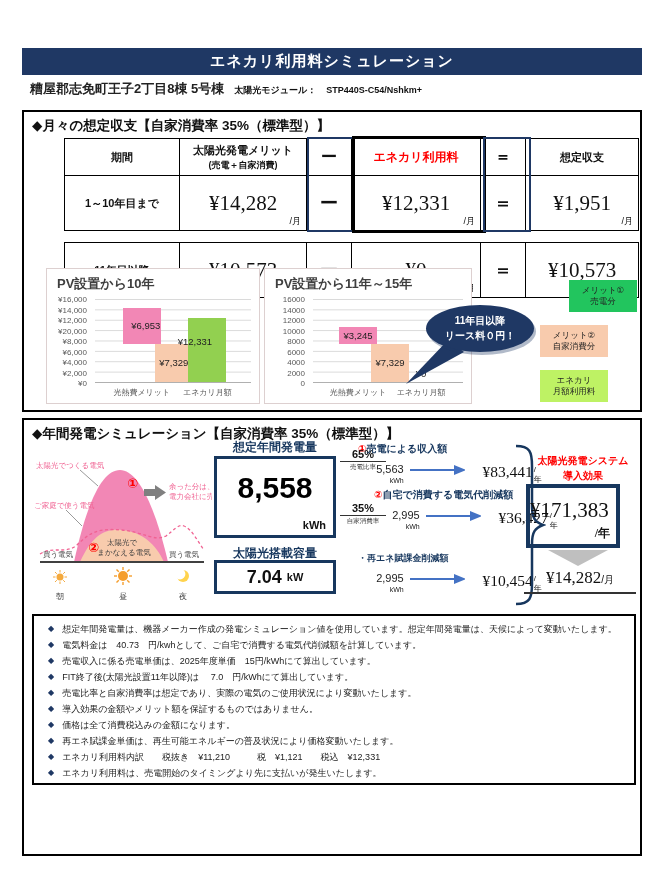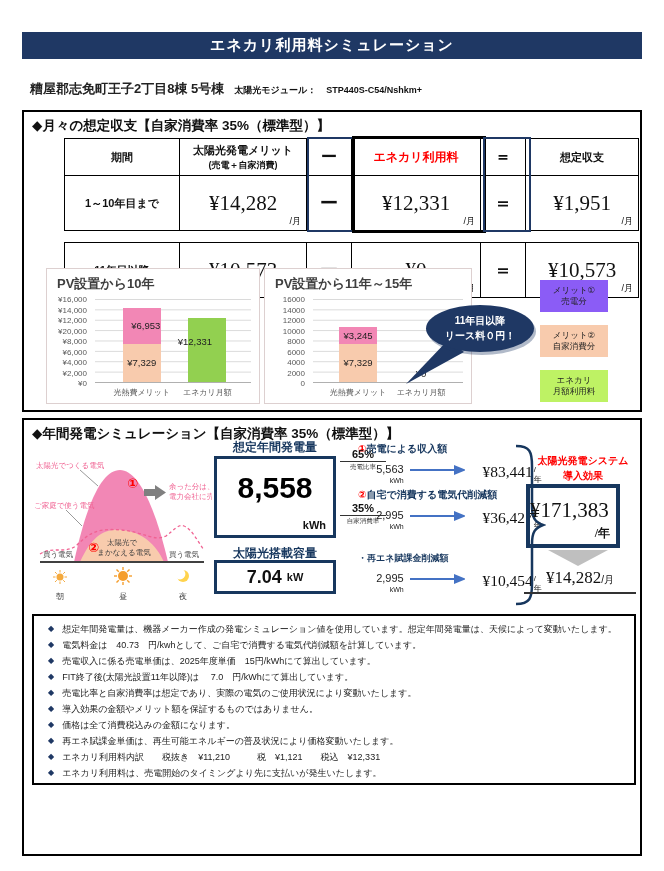--- a/index.html
+++ b/index.html
@@ -3,21 +3,21 @@
 <meta charset="utf-8">
 <style>
   * { margin:0; padding:0; box-sizing:border-box; }
   html,body { background:#fff; }
   .page {
     position:relative; width:664px; height:871px; background:#fff;
     font-family:"Liberation Sans","DejaVu Sans",sans-serif; color:#111; overflow:hidden;
   }
   
   .title-bar {
-    position:absolute; left:22px; top:32px; width:620px; height:27px;
+    position:absolute; left:22px; top:48px; width:620px; height:27px;
     background:#1F3864; color:#fff; font-size:15px; font-weight:bold;
     display:flex; align-items:center; justify-content:center; letter-spacing:1px;
   }
   .addr-row { position:absolute; left:30px; top:80px; display:flex; align-items:baseline; gap:10px; }
   .addr { font-size:13px; font-weight:bold; color:#222; border-bottom:2px solid #444; padding-bottom:13px; }
   .module { font-size:9px; font-weight:bold; color:#111; }
 
   
   .sec1 { position:absolute; left:22px; top:110px; width:620px; height:302px; border:2px solid #000; background:#fff; }
   .sec2 { position:absolute; left:22px; top:418px; width:620px; height:438px; border:2px solid #000; background:#fff; }
@@ -61,32 +61,32 @@
     position:absolute; left:48px; right:8px; top:30px; bottom:20px;
     border-bottom:1px solid #b0b0b0;
     background-image:linear-gradient(to bottom,#d9d9d9 1px,transparent 1px);
     background-size:100% 12.5%;
   }
   .ylabels { position:absolute; left:0; width:44px; top:30px; bottom:20px; }
   .yl { position:absolute; right:4px; transform:translateY(50%); font-size:8px; color:#595959; white-space:nowrap; }
   .bar-wrap { position:absolute; bottom:0; width:38px; height:100%; transform:translateX(-50%);
               display:flex; flex-direction:column-reverse; }
   .seg { width:100%; display:flex; align-items:center; justify-content:center; overflow:visible; }
-  .seg-peach { background:#F8CBAD; } .seg-pink { background:#F287B5; } .seg-green { background:#92D050; }
+  .seg-peach { background:#F8CBAD;margin-left:32px; } .seg-pink { background:#F287B5; } .seg-green { background:#92D050; }
   .seg-label { font-size:9.5px; color:#222; white-space:nowrap; }
   .free-label { position:absolute; font-size:9.5px; color:#222; white-space:nowrap; }
   .cat { position:absolute; bottom:-16px; transform:translateX(-50%); font-size:8px; color:#595959; white-space:nowrap; }
 
   
   .legend-box {
     position:absolute; left:516px; width:68px; height:32px;
     display:flex; flex-direction:column; align-items:center; justify-content:center;
     font-size:8.5px; color:#222; line-height:1.3; text-align:center;
   }
-  .lg-pink { background:#8b5cf6; top:168px; } .lg-peach { background:#F8CBAD; top:213px; }
+  .lg-pink { background:#22c55e; top:168px;margin-left:29px; } .lg-peach { background:#F8CBAD; top:213px; }
   .lg-green { background:#bef264; top:258px; }
 
   
   .bubble {
     position:absolute; left:402px; top:193px; width:108px; height:47px; background:#1F3864;
     border-radius:50%; color:#fff; font-weight:bold; font-size:10px;
     display:flex; flex-direction:column; align-items:center; justify-content:center;
     line-height:1.45; z-index:6; box-shadow:2px 3px 0 rgba(31,56,100,.35);
   }
   .bubble-tail { position:absolute; left:372px; top:224px; z-index:5; }
@@ -101,21 +101,21 @@
   .gen-unit { position:absolute; right:7px; bottom:4px; font-size:11px; font-weight:bold; }
   .cap-box { position:absolute; left:190px; top:140px; width:122px; height:34px; border:3px solid #17375E;
     display:flex; align-items:center; justify-content:center; gap:5px; }
   .cap-val { font-size:18px; font-weight:bold; } .cap-unit { font-size:11px; font-weight:bold; }
   .frac { position:absolute; left:316px; width:46px; text-align:center; }
   .frac-sell { top:28px; } .frac-self { top:82px; }
   .frac .pct { display:block; font-size:11px; font-weight:bold; border-bottom:1px solid #333; padding-bottom:1px; }
   .frac .rlabel { display:block; font-size:6.5px; color:#333; margin-top:1px; white-space:nowrap; }
 
   .ann-item { position:absolute; left:334px; width:186px; }
-  .ai1 { top:22px; } .ai2 { top:68px; } .ai3 { top:132px; }
+  .ai1 { top:22px; } .ai2 { top:68px;margin-left:16px; } .ai3 { top:132px; }
   .ai-title { font-size:10px; font-weight:bold; color:#17375E; white-space:nowrap; }
   .ai3 .ai-title { font-size:9px; }
   .ai-num { color:#FF0000; } .ai-num-plain { color:#17375E; }
   .ai-row { display:flex; align-items:center; margin-top:3px; }
   .kwh-block { width:46px; text-align:right; line-height:1; }
   .kwh-val { font-size:11px; color:#222; }
   .kwh-unit { display:block; font-size:7px; color:#222; margin-top:1px; }
   .ai-arrow { margin:0 4px 4px 6px; }
   .amt { font-family:"Liberation Serif","DejaVu Serif",serif; font-size:15.5px; color:#111; width:64px; text-align:right; }
   .amt-per { font-size:8px; color:#111; margin:6px 0 0 1px; }

